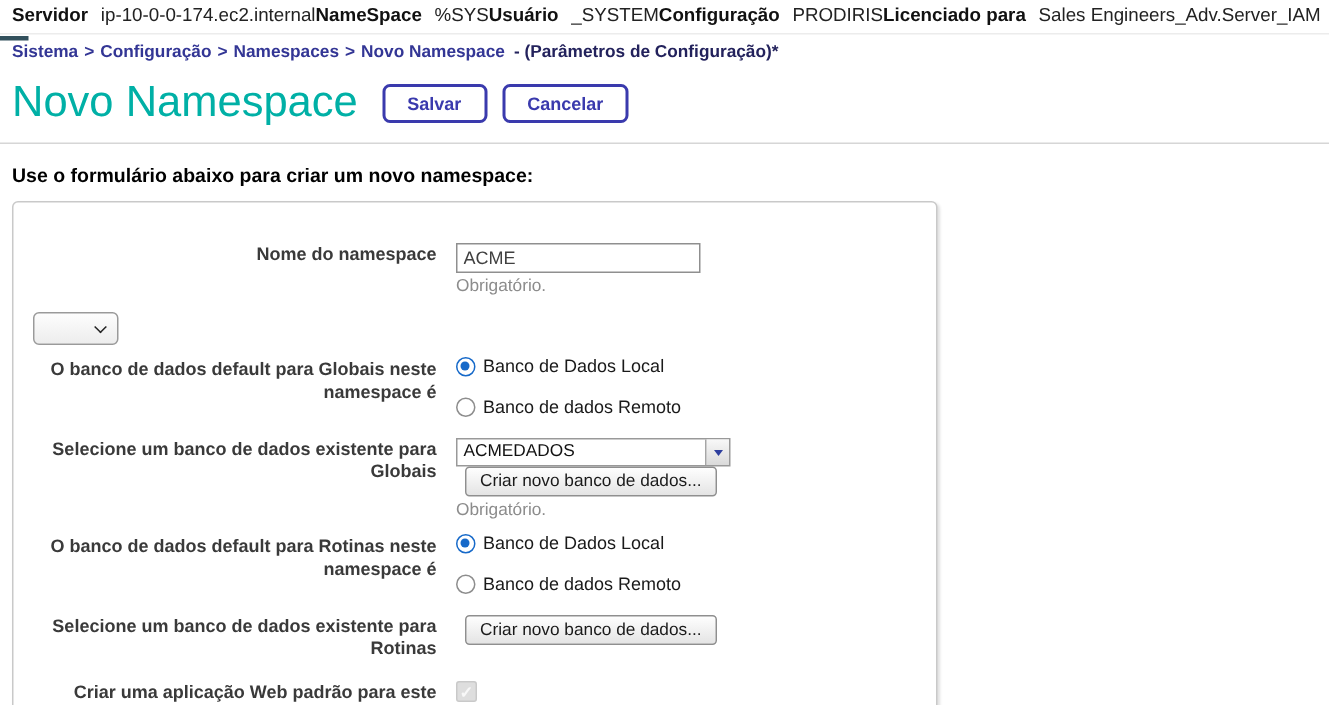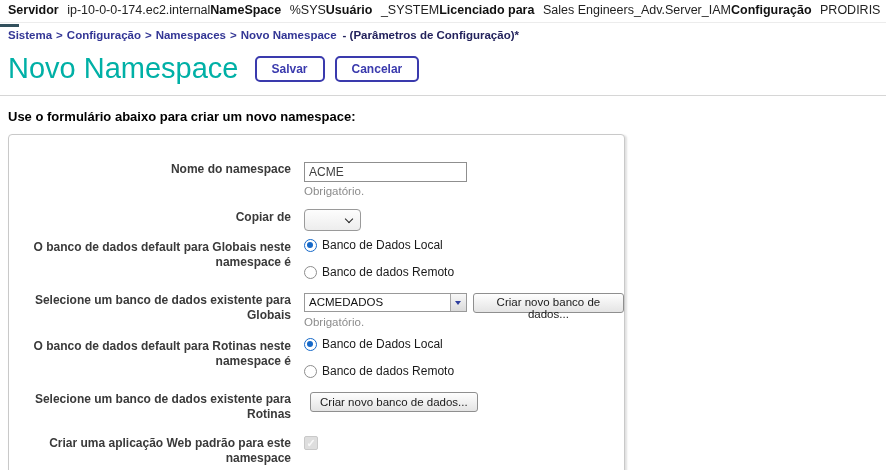--- a/index.html
+++ b/index.html
@@ -120,26 +120,26 @@
   </span>
   <span class="hdr-pair">
     <b>NameSpace</b>
     <span class="val">%SYS</span>
   </span>
   <span class="hdr-pair">
     <b>Usuário</b>
     <span class="val">_SYSTEM</span>
   </span>
   <span class="hdr-pair">
+    <b>Configuração</b>
+    <span class="val">PRODIRIS</span>
+  </span>
+  <span class="hdr-pair">
     <b>Licenciado para</b>
     <span class="val">Sales Engineers_Adv.Server_IAM</span>
-  </span>
-  <span class="hdr-pair">
-    <b>Configuração</b>
-    <span class="val">PRODIRIS</span>
   </span>
 </div>
 
 <div class="crumb-row">
   <span class="ribbon-notch"></span>
   <span class="crumb">
     <a>Sistema</a><span class="sep">&gt;</span><a>Configuração</a><span class="sep">&gt;</span><a>Namespaces</a><span class="sep">&gt;</span><a>Novo Namespace</a><span class="suffix">- (Parâmetros de Configuração)*</span>
   </span>
 </div>
 
@@ -156,21 +156,20 @@
 
   <div class="frow">
     <div class="flabel">Nome do namespace</div>
     <div class="fctrl">
       <input class="text-input" type="text" value="ACME" style="">
       <div class="note">Obrigatório.</div>
     </div>
   </div>
 
   <div class="frow gap-sm">
-    <div class="flabel" style="padding-top:4px">Copiar de</div>
     <div class="fctrl">
       <span class="mini-select">
         <span></span>
         <span class="chev"></span>
       </span>
     </div>
   </div>
 
   <div class="frow gap-sm">
     <div class="flabel">O banco de dados default para Globais neste namespace é</div>
@@ -182,21 +181,21 @@
       <span class="radio-line">
         <span class="radio off"></span>
         <span class="radio-label">Banco de dados Remoto</span>
       </span>
     </div>
   </div>
 
   <div class="frow gap-md">
     <div class="flabel">Selecione um banco de dados existente para Globais</div>
     <div class="fctrl">
-      <div style="display:flex; align-items:flex-start;">
+      <div style="display:flex; align-items:flex-start;flex-direction:column;">
         <span class="combo">
           <span class="combo-value">ACMEDADOS</span>
           <span class="combo-btn">
             <span class="arrow-down"></span>
           </span>
         </span>
         <button class="sec-btn">Criar novo banco de dados...</button>
       </div>
       <div class="note">Obrigatório.</div>
     </div>

